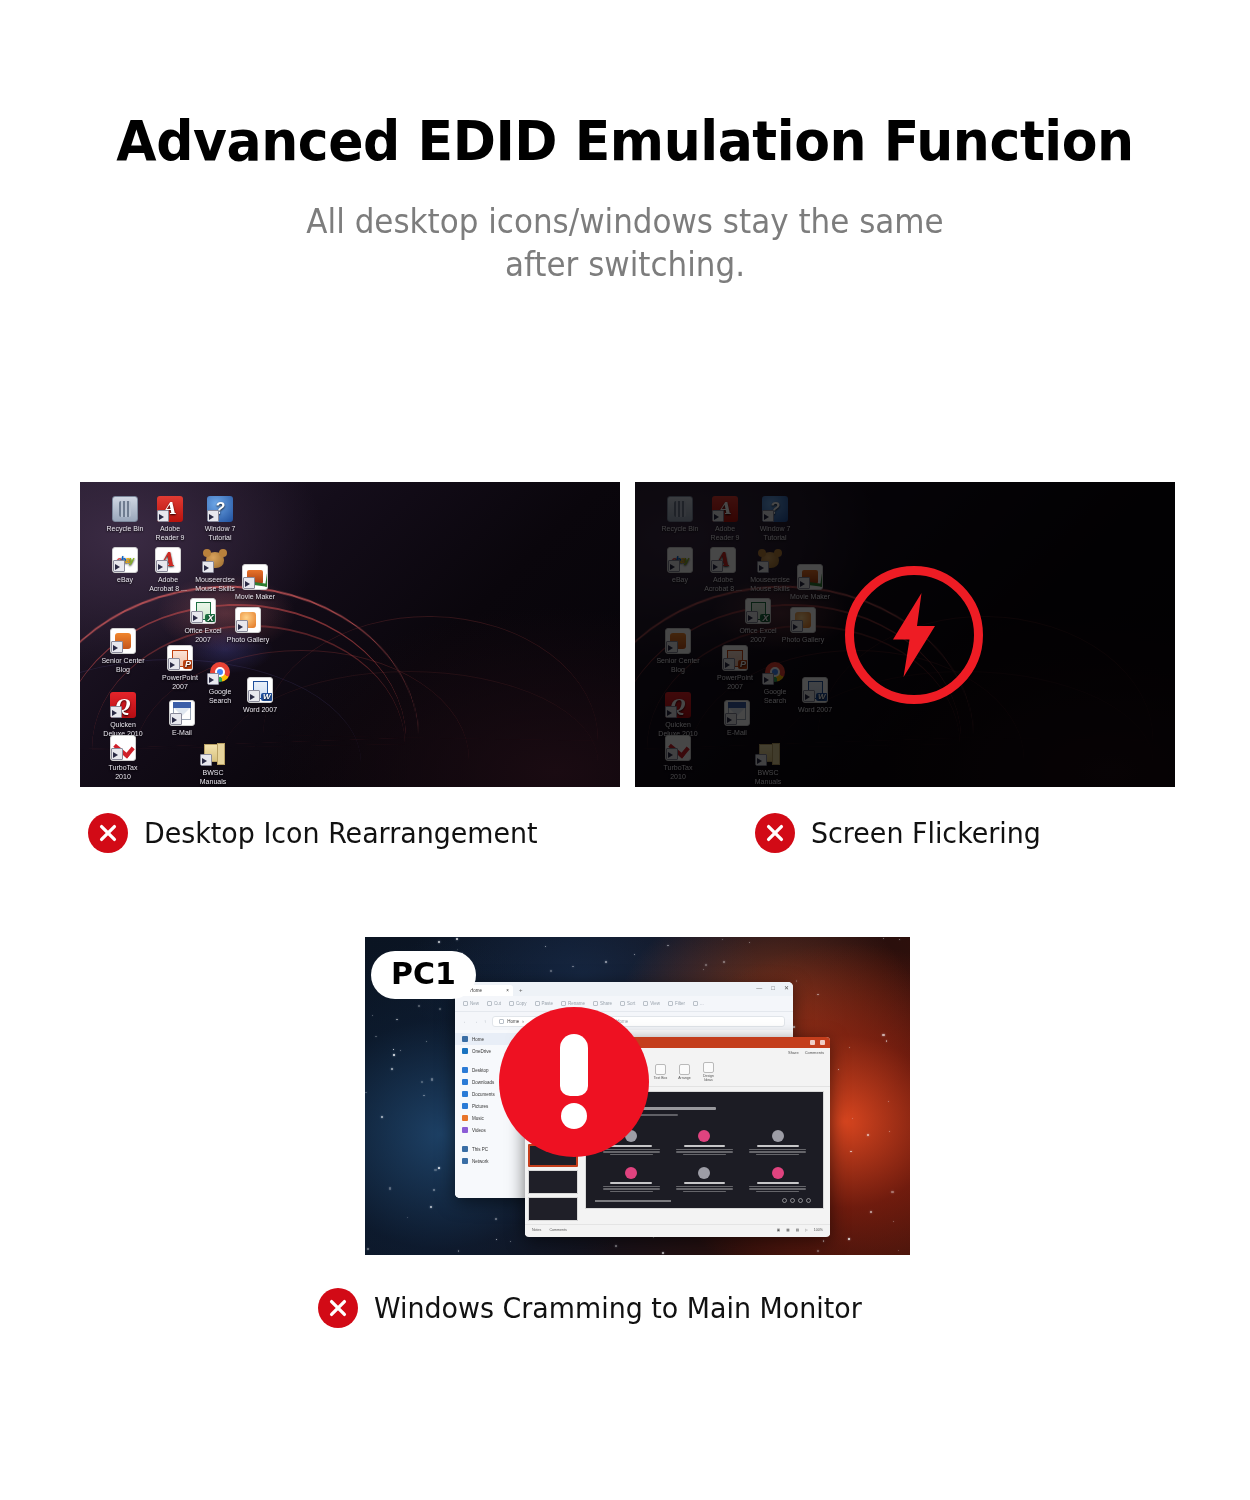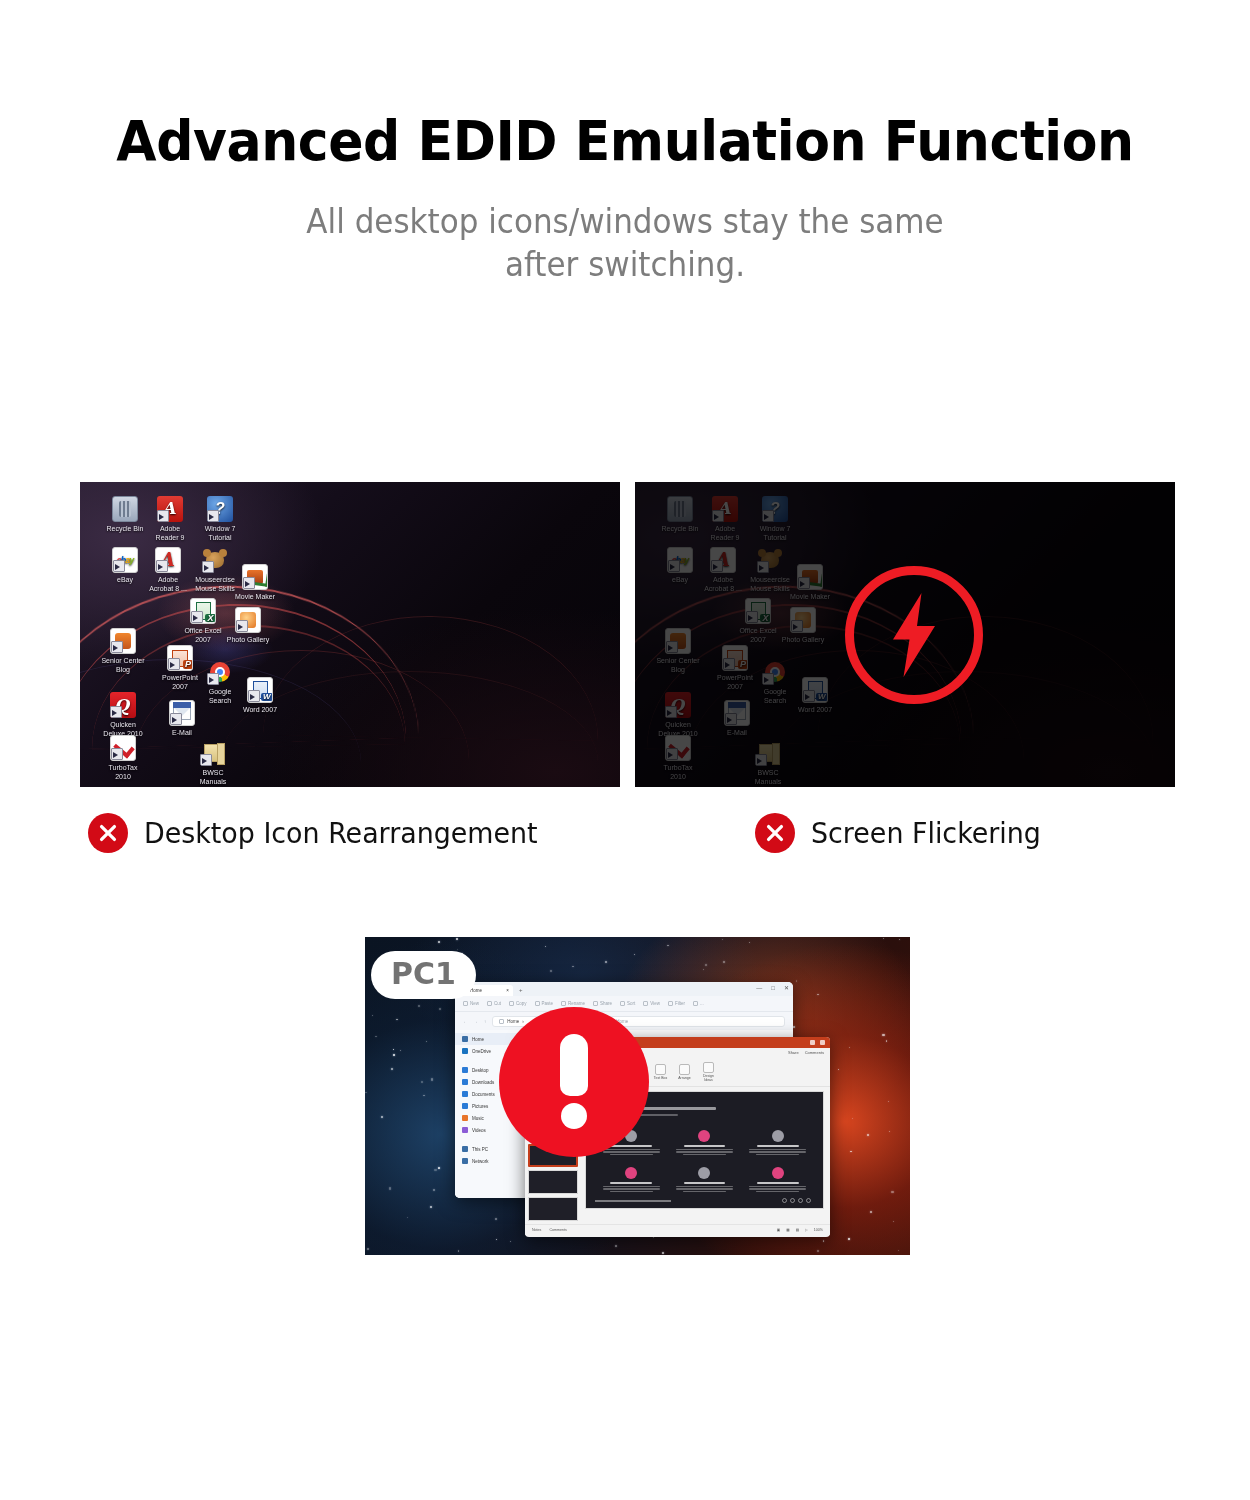--- a/index.html
+++ b/index.html
@@ -252,21 +252,21 @@
       radial-gradient(ellipse 45% 45% at 40% 12%, rgba(28,52,86,.55), rgba(6,10,18,0) 72%),
       linear-gradient(115deg,#0a1422 0%, #0d1526 30%, #14121c 52%, #2a0f0c 76%, #3a120b 100%);
   }
   .stars { position:absolute; inset:0; opacity:.85; }
   .stars i {
     position:absolute; width:1.5px; height:1.5px; border-radius:50%;
     background:#ffffff; box-shadow:0 0 2px #cfe0ff;
   }
   .pc-badge {
     position:absolute; z-index:9; left:6px; top:14px;
-    background:#ffffff; color:#737373;
+    background:#ffffff; color:#000000;
     font-family:"DejaVu Sans", sans-serif; font-weight:700;
     font-size:30px; line-height:30px;
     padding:8px 20px 10px 20px;
     border-radius:26px;
   }
 
   
   .win { position:absolute; background:#fff; box-shadow:0 4px 18px rgba(0,0,0,.55); }
   #explorer {
     left:90px; top:45px; width:338px; height:216px;
@@ -1045,14 +1045,22 @@
         </span>
       </div>
     </div>
 
     <div class="excl-badge">
       <span class="bar"></span>
       <span class="dot"></span>
     </div>
   </div>
 
+  <div class="caption" id="cap-bottom">
+    <span class="xmark">
+      <svg viewBox="0 0 24 24" aria-hidden="true">
+        <path d="M5 5 L19 19 M19 5 L5 19" stroke="#ffffff" stroke-width="3.6" stroke-linecap="round"></path>
+      </svg>
+    </span>
+    <span class="ctext">Windows Cramming to Main Monitor</span>
+  </div>
 
 </div>
 
 </body></html>

